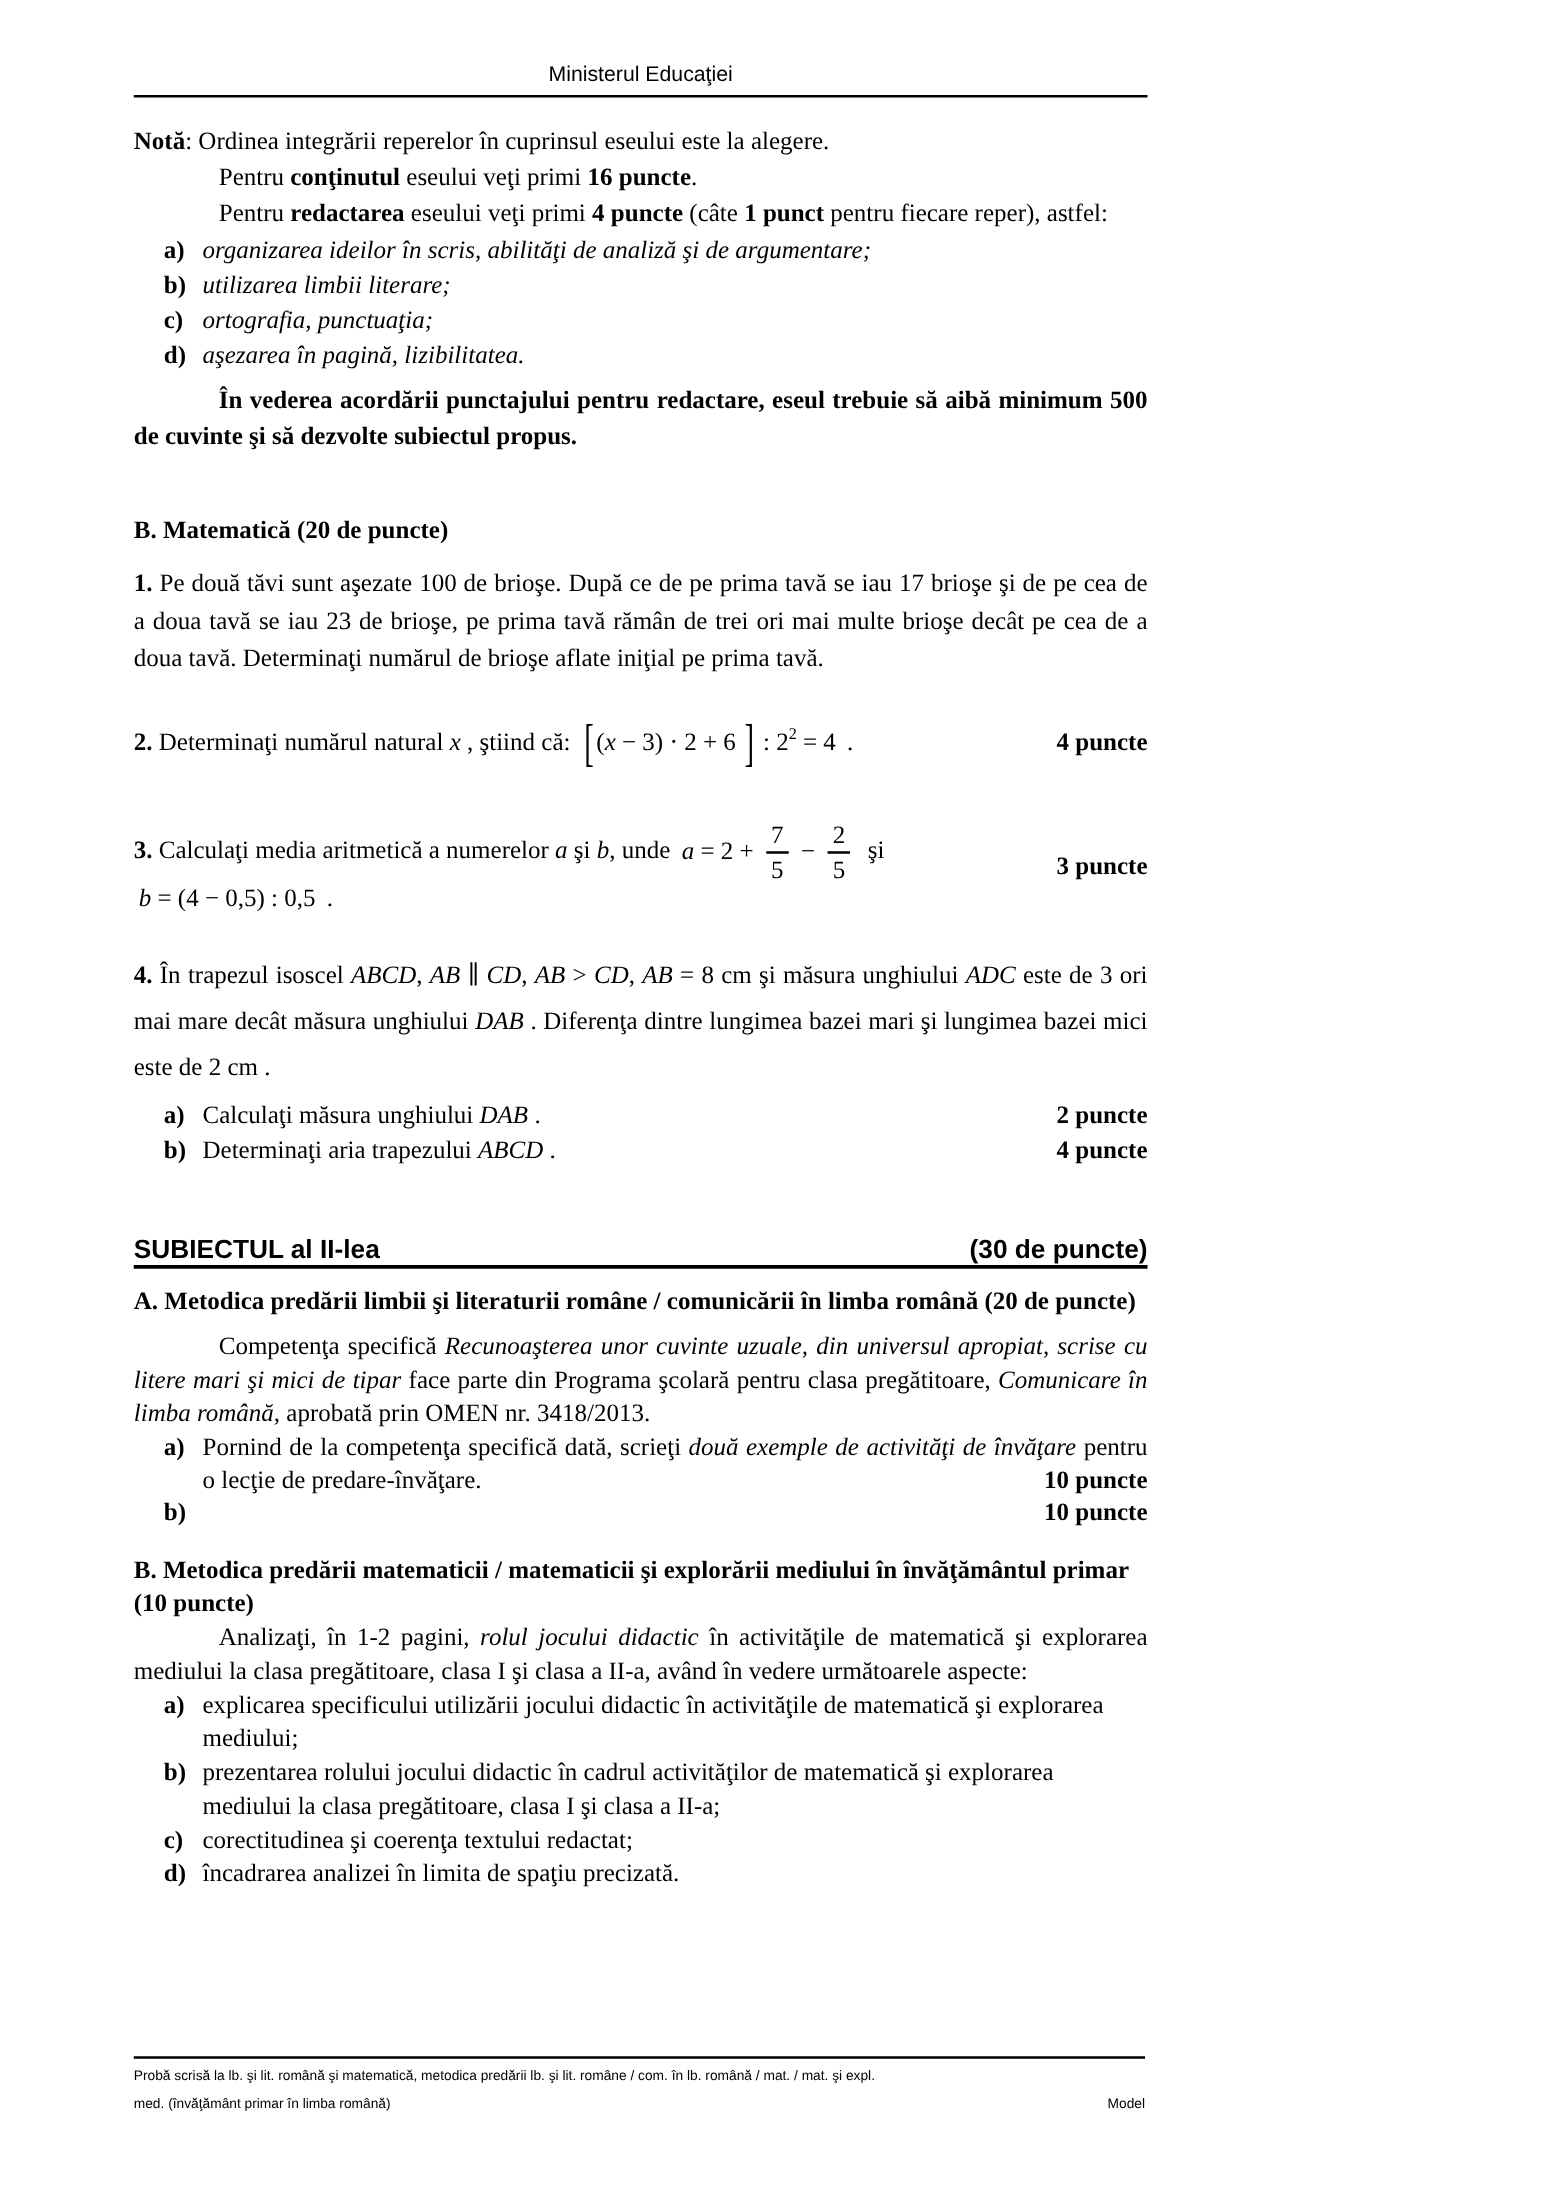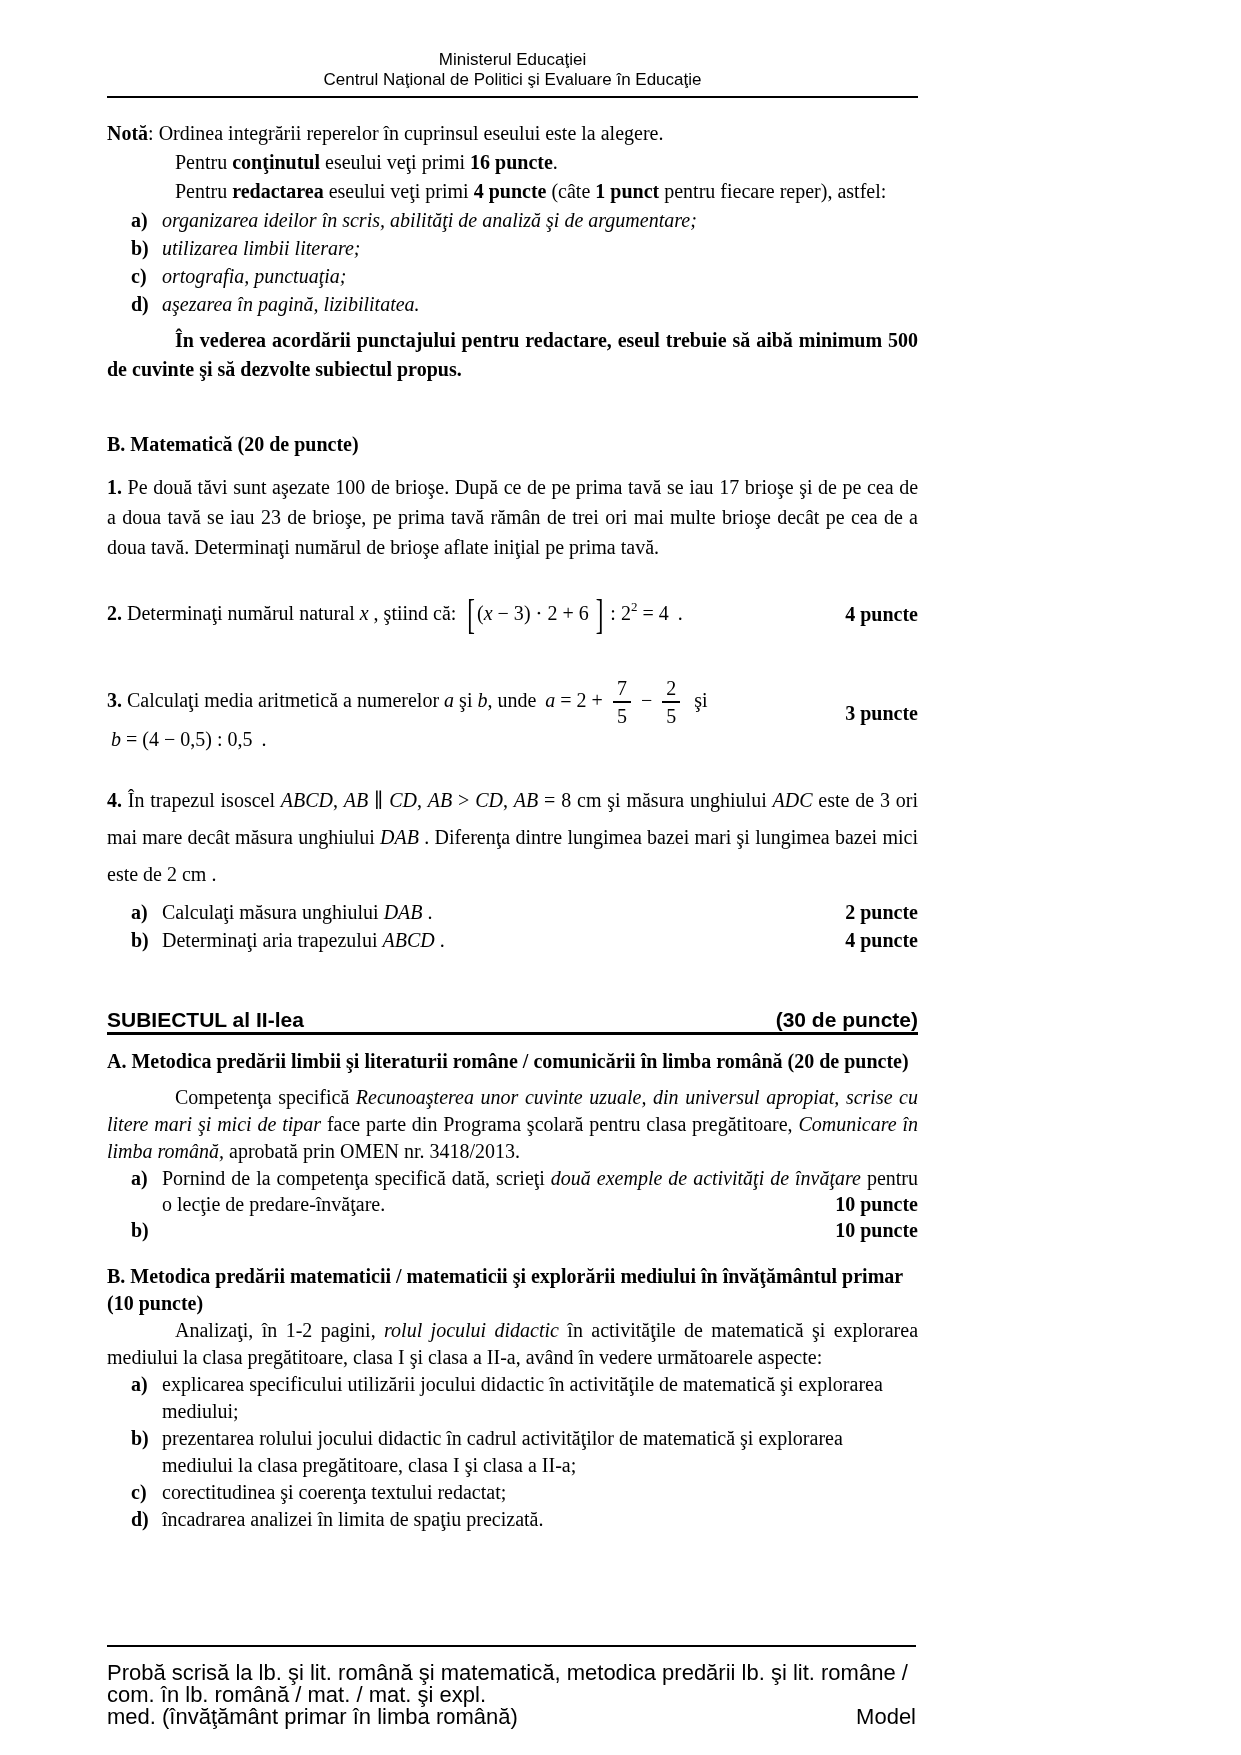--- a/index.html
+++ b/index.html
@@ -48,34 +48,33 @@
   }
   .a-title { margin-top:13px; line-height:27px; font-weight:bold; }
   .a-para { margin-top:9px; line-height:27px; text-align:justify; text-indent:68px; }
   .s2-items { line-height:26px; }
   .s2-items .li-body { text-align:justify; }
   .b-title { margin-top:20px; line-height:27px; font-weight:bold; }
   .b-para { line-height:27px; text-align:justify; text-indent:68px; }
   .s2b-items { line-height:27px; }
   .doc-footer {
     position:absolute; top:1645px; left:107px; right:118px;
-    border-top:2px solid #000; padding-top:15px;
-    font-family:"Liberation Sans","DejaVu Sans",sans-serif; font-size:22px; line-height:22px;
+    border-top:2px solid #000; padding-top:3px;
+    font-family:"Liberation Sans","DejaVu Sans",sans-serif; font-size:11px; line-height:22px;
   }
   .f2 { display:flex; justify-content:space-between; }
   .fp { text-align:center; margin-top:1px; }
 </style>
 </head>
 <body>
 
 <div class="page">
 
   <div class="doc-header">
     <div>Ministerul Educaţiei</div>
-    <div>Centrul Naţional de Politici şi Evaluare în Educaţie</div>
   </div>
 
   <div class="content">
 
     <div class="nota">
       <div><span class="b">Notă</span><span>: Ordinea integrării reperelor în cuprinsul eseului este la alegere.</span></div>
       <div class="ind"><span>Pentru </span><span class="b">conţinutul</span><span> eseului veţi primi </span><span class="b">16 puncte</span><span>.</span></div>
       <div class="ind"><span>Pentru </span><span class="b">redactarea</span><span> eseului veţi primi </span><span class="b">4 puncte</span><span> (câte </span><span class="b">1 punct</span><span> pentru fiecare reper), astfel:</span></div>
     </div>
 

